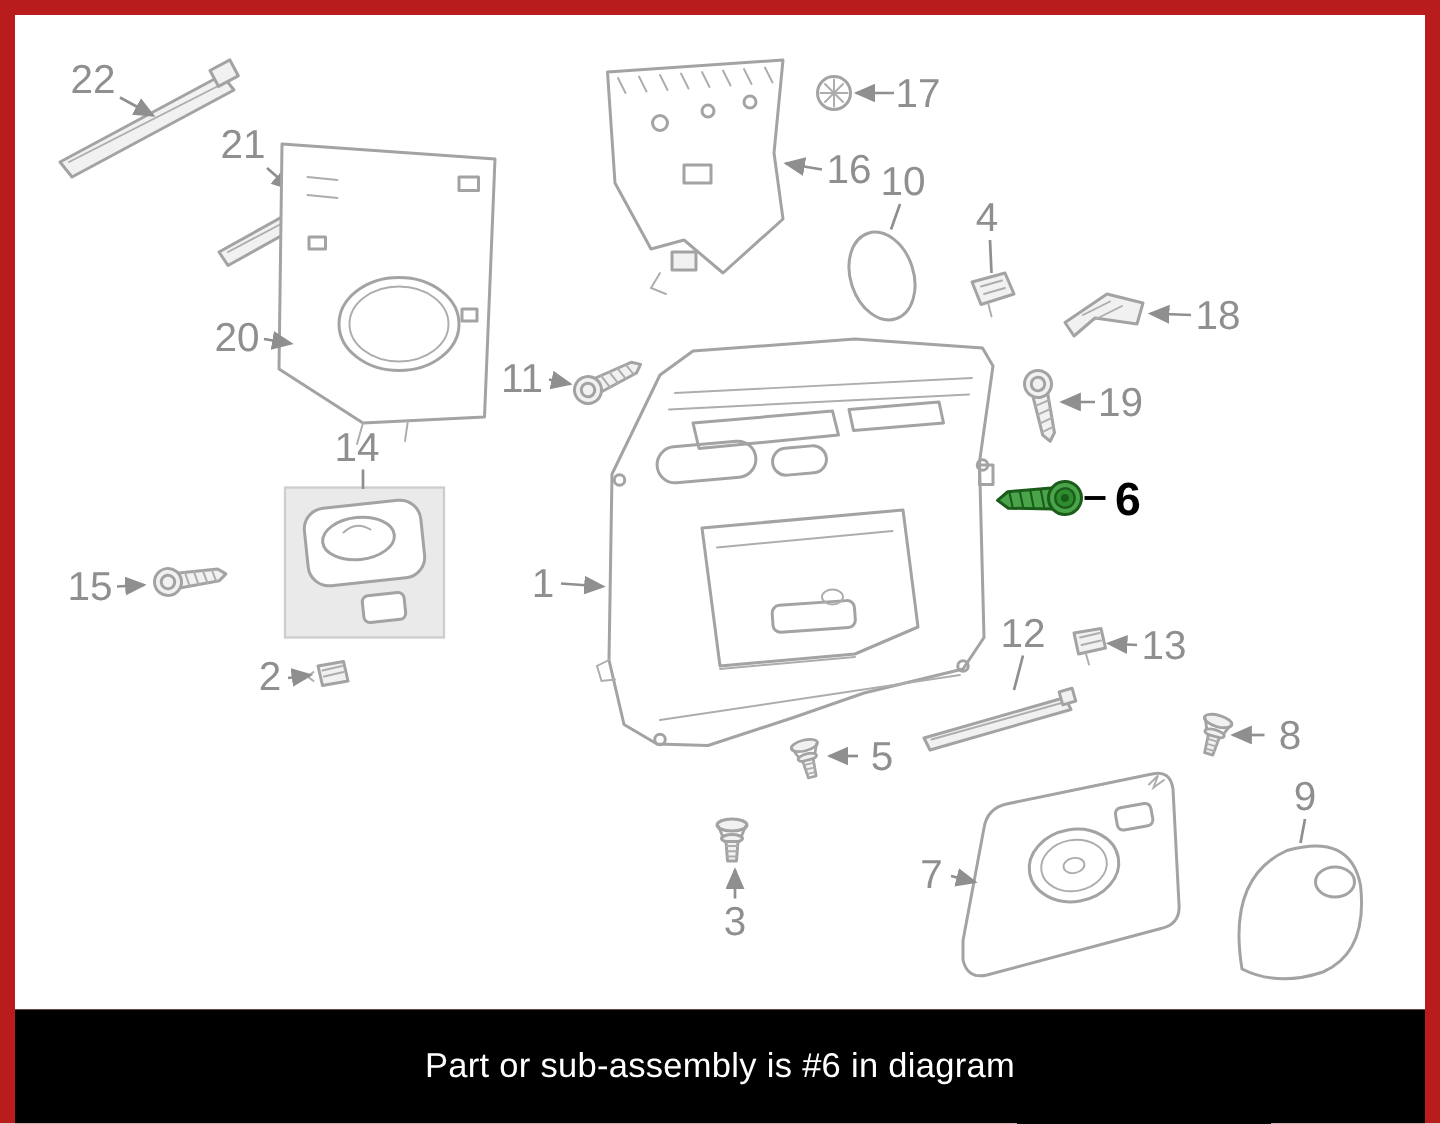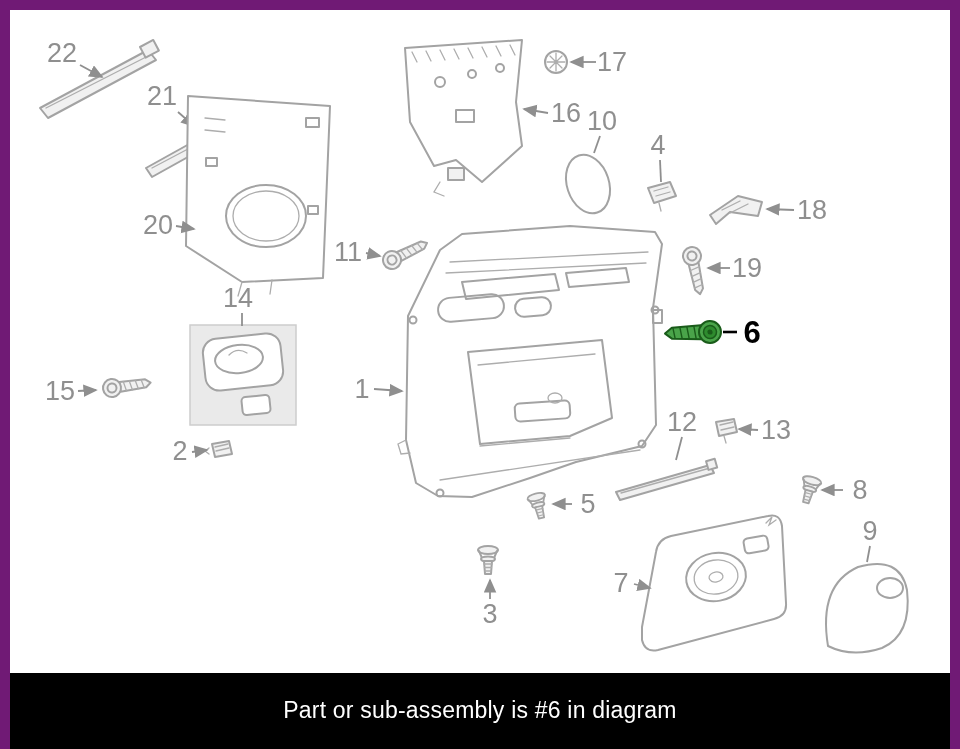--- a/index.html
+++ b/index.html
@@ -1,18 +1,18 @@
 <!DOCTYPE html>
 <html><head>
 <meta charset="utf-8">
 <style>
   html,body{margin:0;padding:0;background:#ffffff;}
   .frame{
     position:relative;width:960px;height:749px;overflow:hidden;
-    background:#701a75;font-family:"Liberation Sans",sans-serif;
+    background:#b91c1c;font-family:"Liberation Sans",sans-serif;
   }
   .canvas{
     position:absolute;left:10px;top:10px;width:940px;height:663px;background:#ffffff;
   }
   .canvas svg{display:block;width:100%;height:100%;}
   .banner{
     position:absolute;left:10px;top:673px;width:940px;height:76px;background:#000000;
     color:#ffffff;display:flex;flex-direction:column;align-items:center;justify-content:center;
     font-size:23px;line-height:1.3;letter-spacing:0.2px;
   }

